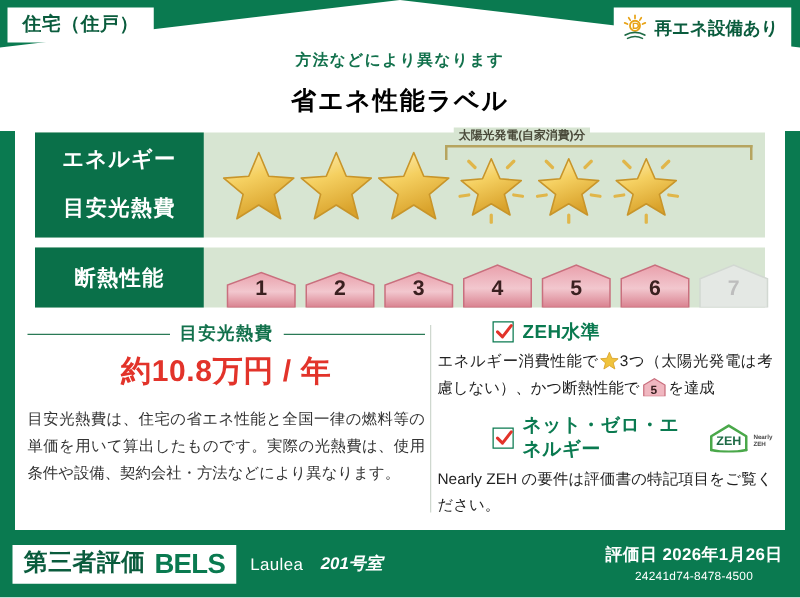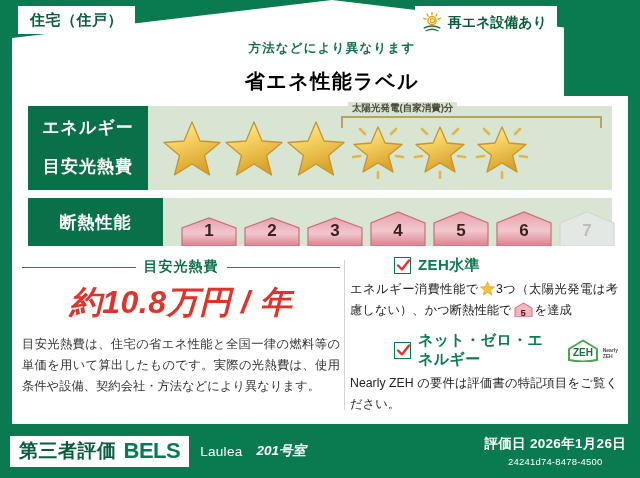--- a/index.html
+++ b/index.html
@@ -7,21 +7,21 @@
     width:640px;height:478px;overflow:hidden;
     font-family:"Liberation Sans","DejaVu Sans",sans-serif;
     background:#ffffff;
   }
   .label-root{
     position:relative;width:640px;height:478px;
     background:#0a7a50;box-sizing:border-box;
   }
 
   
-  .header{position:absolute;left:12px;top:0;width:552px;height:105px;overflow:hidden;}
+  .header{position:absolute;left:0;top:0;width:640px;height:105px;overflow:hidden;}
   .roof{
     position:absolute;left:0;top:0;width:640px;height:105px;
     background:#ffffff;
     clip-path:polygon(0 38px, 320px 0px, 640px 38px, 640px 105px, 0 105px);
   }
   .tag-house-type{
     position:absolute;left:6px;top:6px;
     background:#ffffff;color:#0a5c3d;
     font-size:15px;font-weight:bold;letter-spacing:0.5px;
     padding:6px 12px 7px 12px;line-height:1;
@@ -59,21 +59,21 @@
     position:absolute;left:16px;width:584px;
     background:#d7e5d2;display:flex;align-items:center;box-sizing:border-box;
   }
   .perf-row.energy{top:10px;height:84px;}
   .perf-row.insul{top:102px;height:48px;}
   .perf-key{
     background:#0a7049;color:#ffffff;height:100%;
     display:flex;flex-direction:column;align-items:center;justify-content:center;
     font-weight:bold;letter-spacing:1px;box-sizing:border-box;flex:0 0 auto;
   }
-  .perf-row.energy .perf-key{width:120px;font-size:17px;line-height:1.35;gap:16px;}
+  .perf-row.energy .perf-key{width:135px;font-size:17px;line-height:1.35;gap:16px;}
   .perf-row.insul  .perf-key{width:135px;font-size:17px;}
   .perf-val{flex:1;height:100%;position:relative;display:flex;align-items:center;}
 
   
   .stars{display:flex;align-items:center;gap:2px;padding-left:14px;position:relative;}
   .star-cell{position:relative;width:60px;height:62px;}
   .star-cell svg{position:absolute;left:0;top:0;width:60px;height:62px;}
   .solar-bracket{
     position:absolute;left:193px;right:10px;top:10px;height:12px;
     border:2px solid #b6a45f;border-bottom:none;box-sizing:border-box;
@@ -106,21 +106,21 @@
     position:absolute;left:332px;top:4px;width:1px;height:150px;background:#cfd8cf;
   }
 
   .cost-head{
     display:flex;align-items:center;gap:8px;margin:2px 0 0 0;
   }
   .cost-head .ln{flex:1;height:1px;background:#2a7a56;}
   .cost-head .tx{font-size:14px;font-weight:bold;color:#12714c;letter-spacing:1px;}
   .cost-amount{
     text-align:center;color:#e2332a;font-weight:bold;
-    font-size:32px;letter-spacing:0.5px;margin-top:9px;line-height:1.1;font-style:italic;
+    font-size:24px;letter-spacing:0.5px;margin-top:9px;line-height:1.1;
   }
   .cost-note{
     margin-top:14px;font-size:12.3px;color:#333333;line-height:1.72;
     text-align:justify;
   }
 
   .claim{margin-bottom:4px;}
   .claim-head{display:flex;align-items:center;gap:7px;margin-left:44px;}
   .chk{
     width:17px;height:17px;border:1.6px solid #0a7a50;background:#fff;

